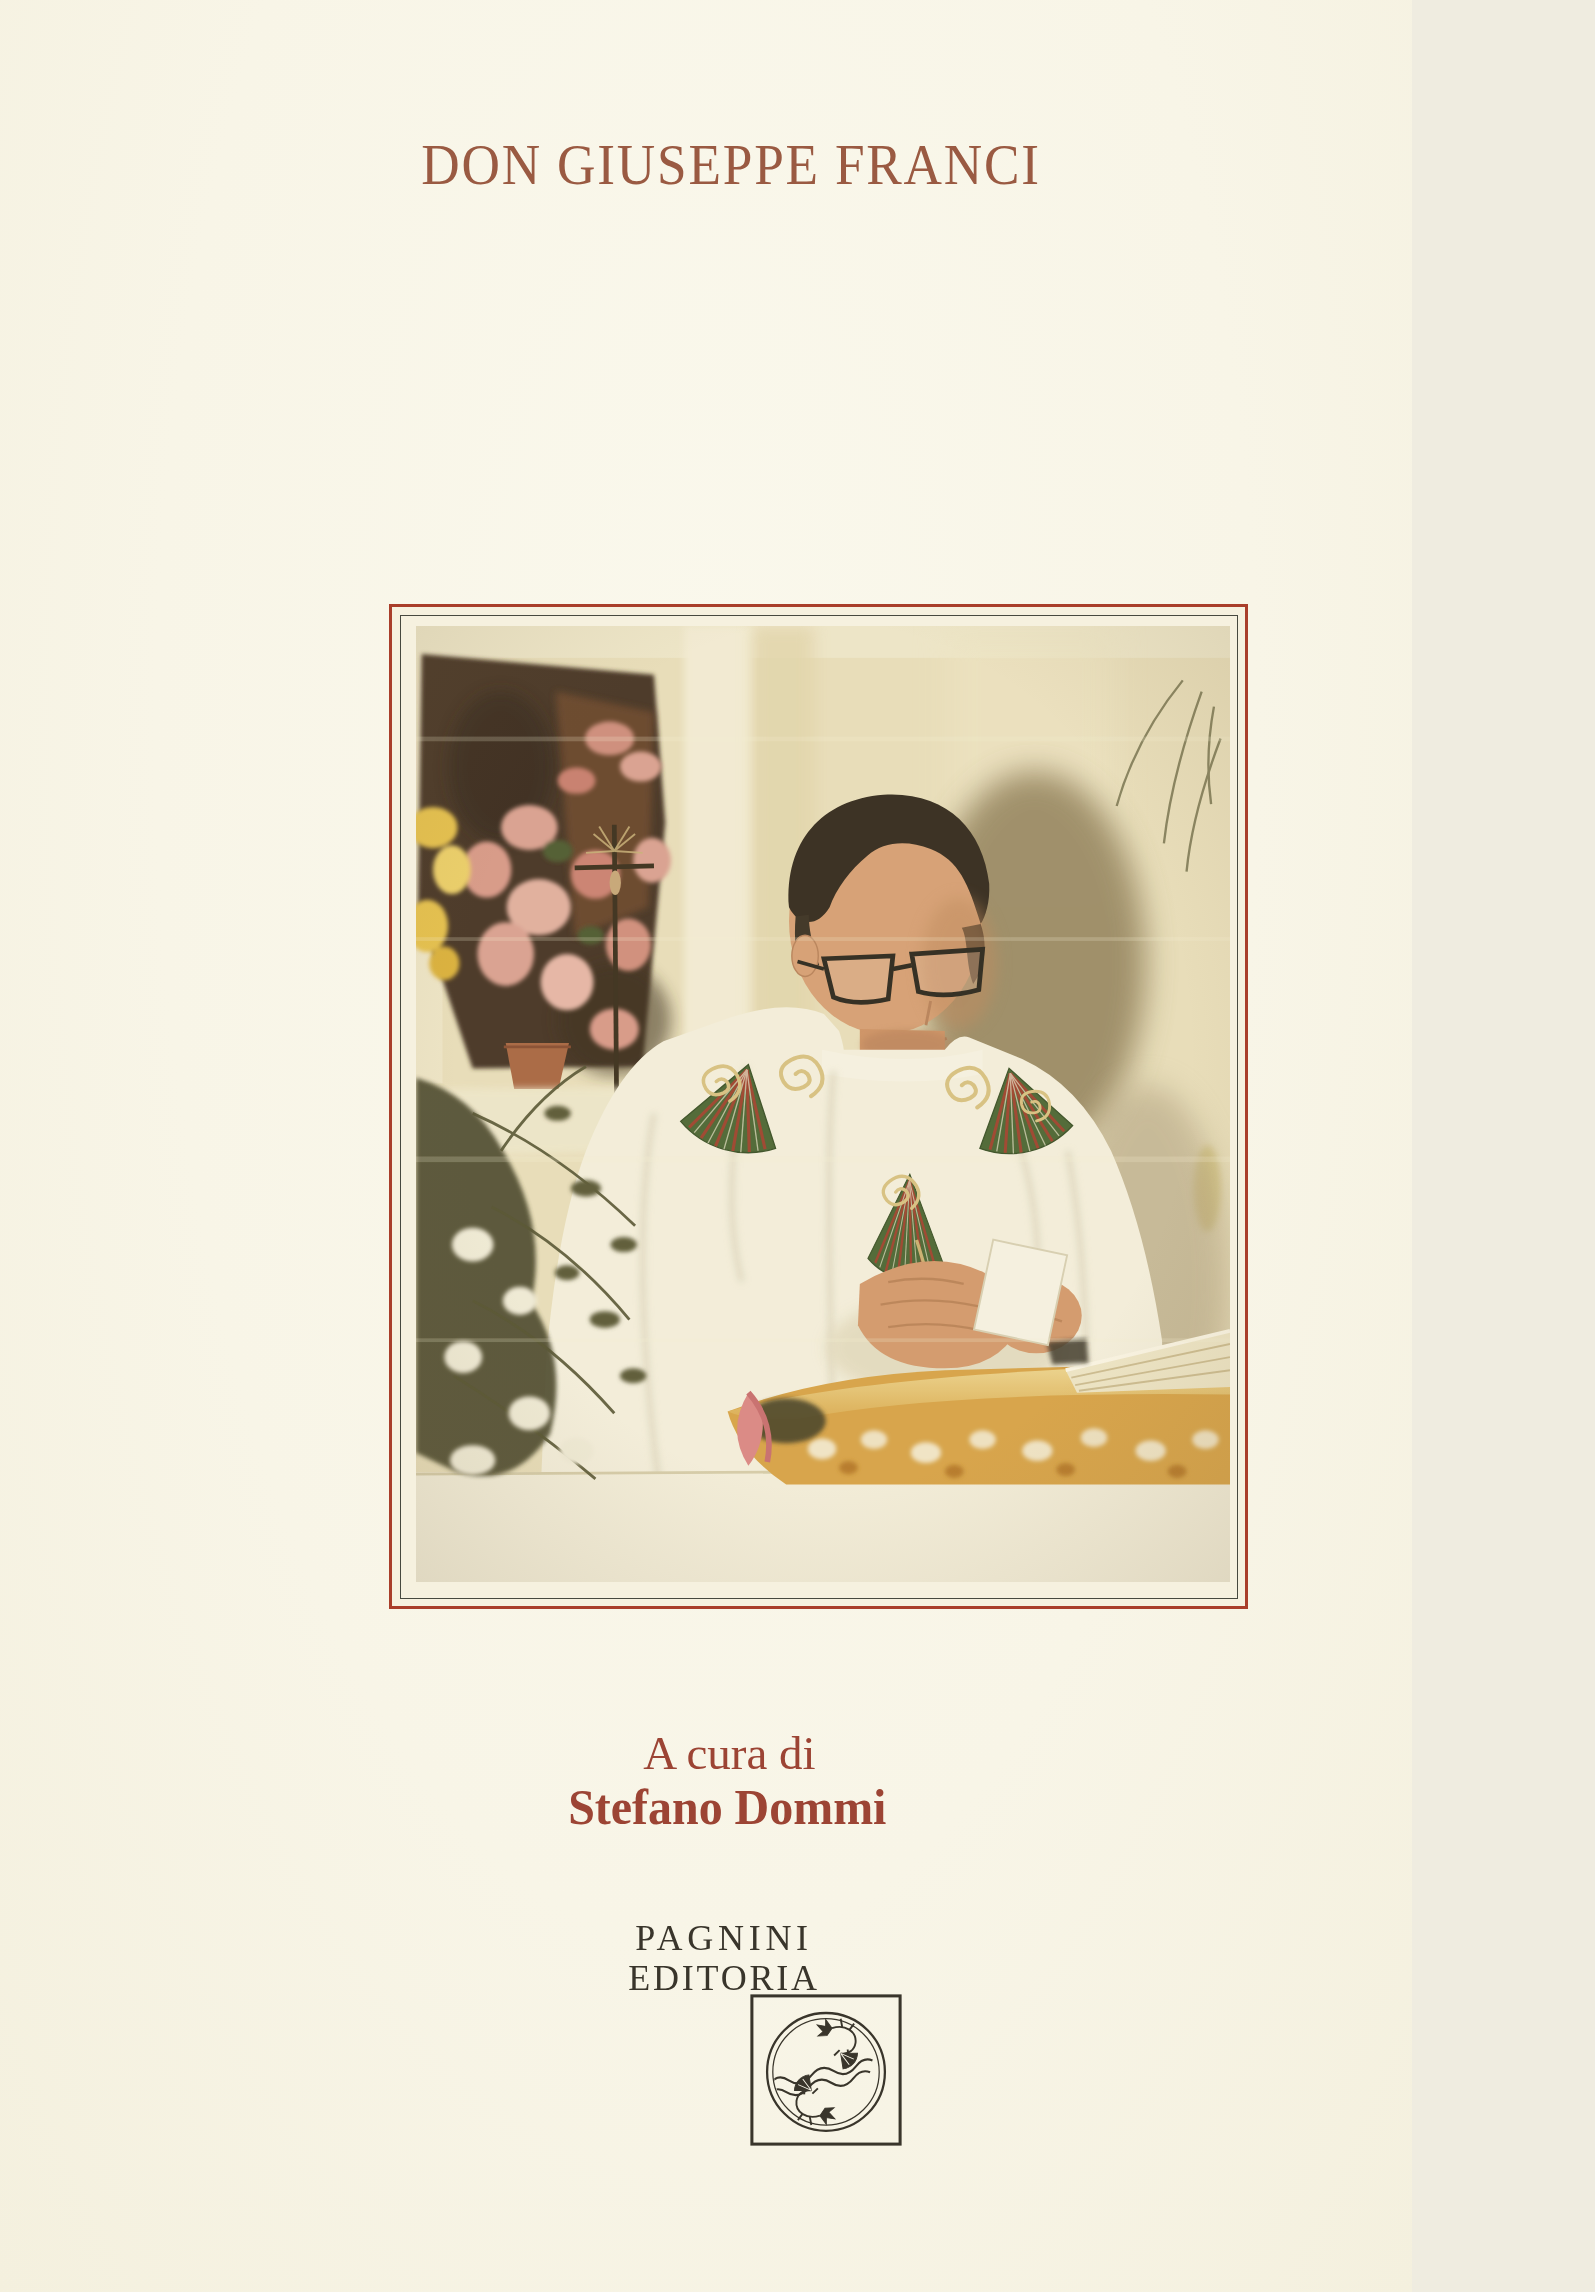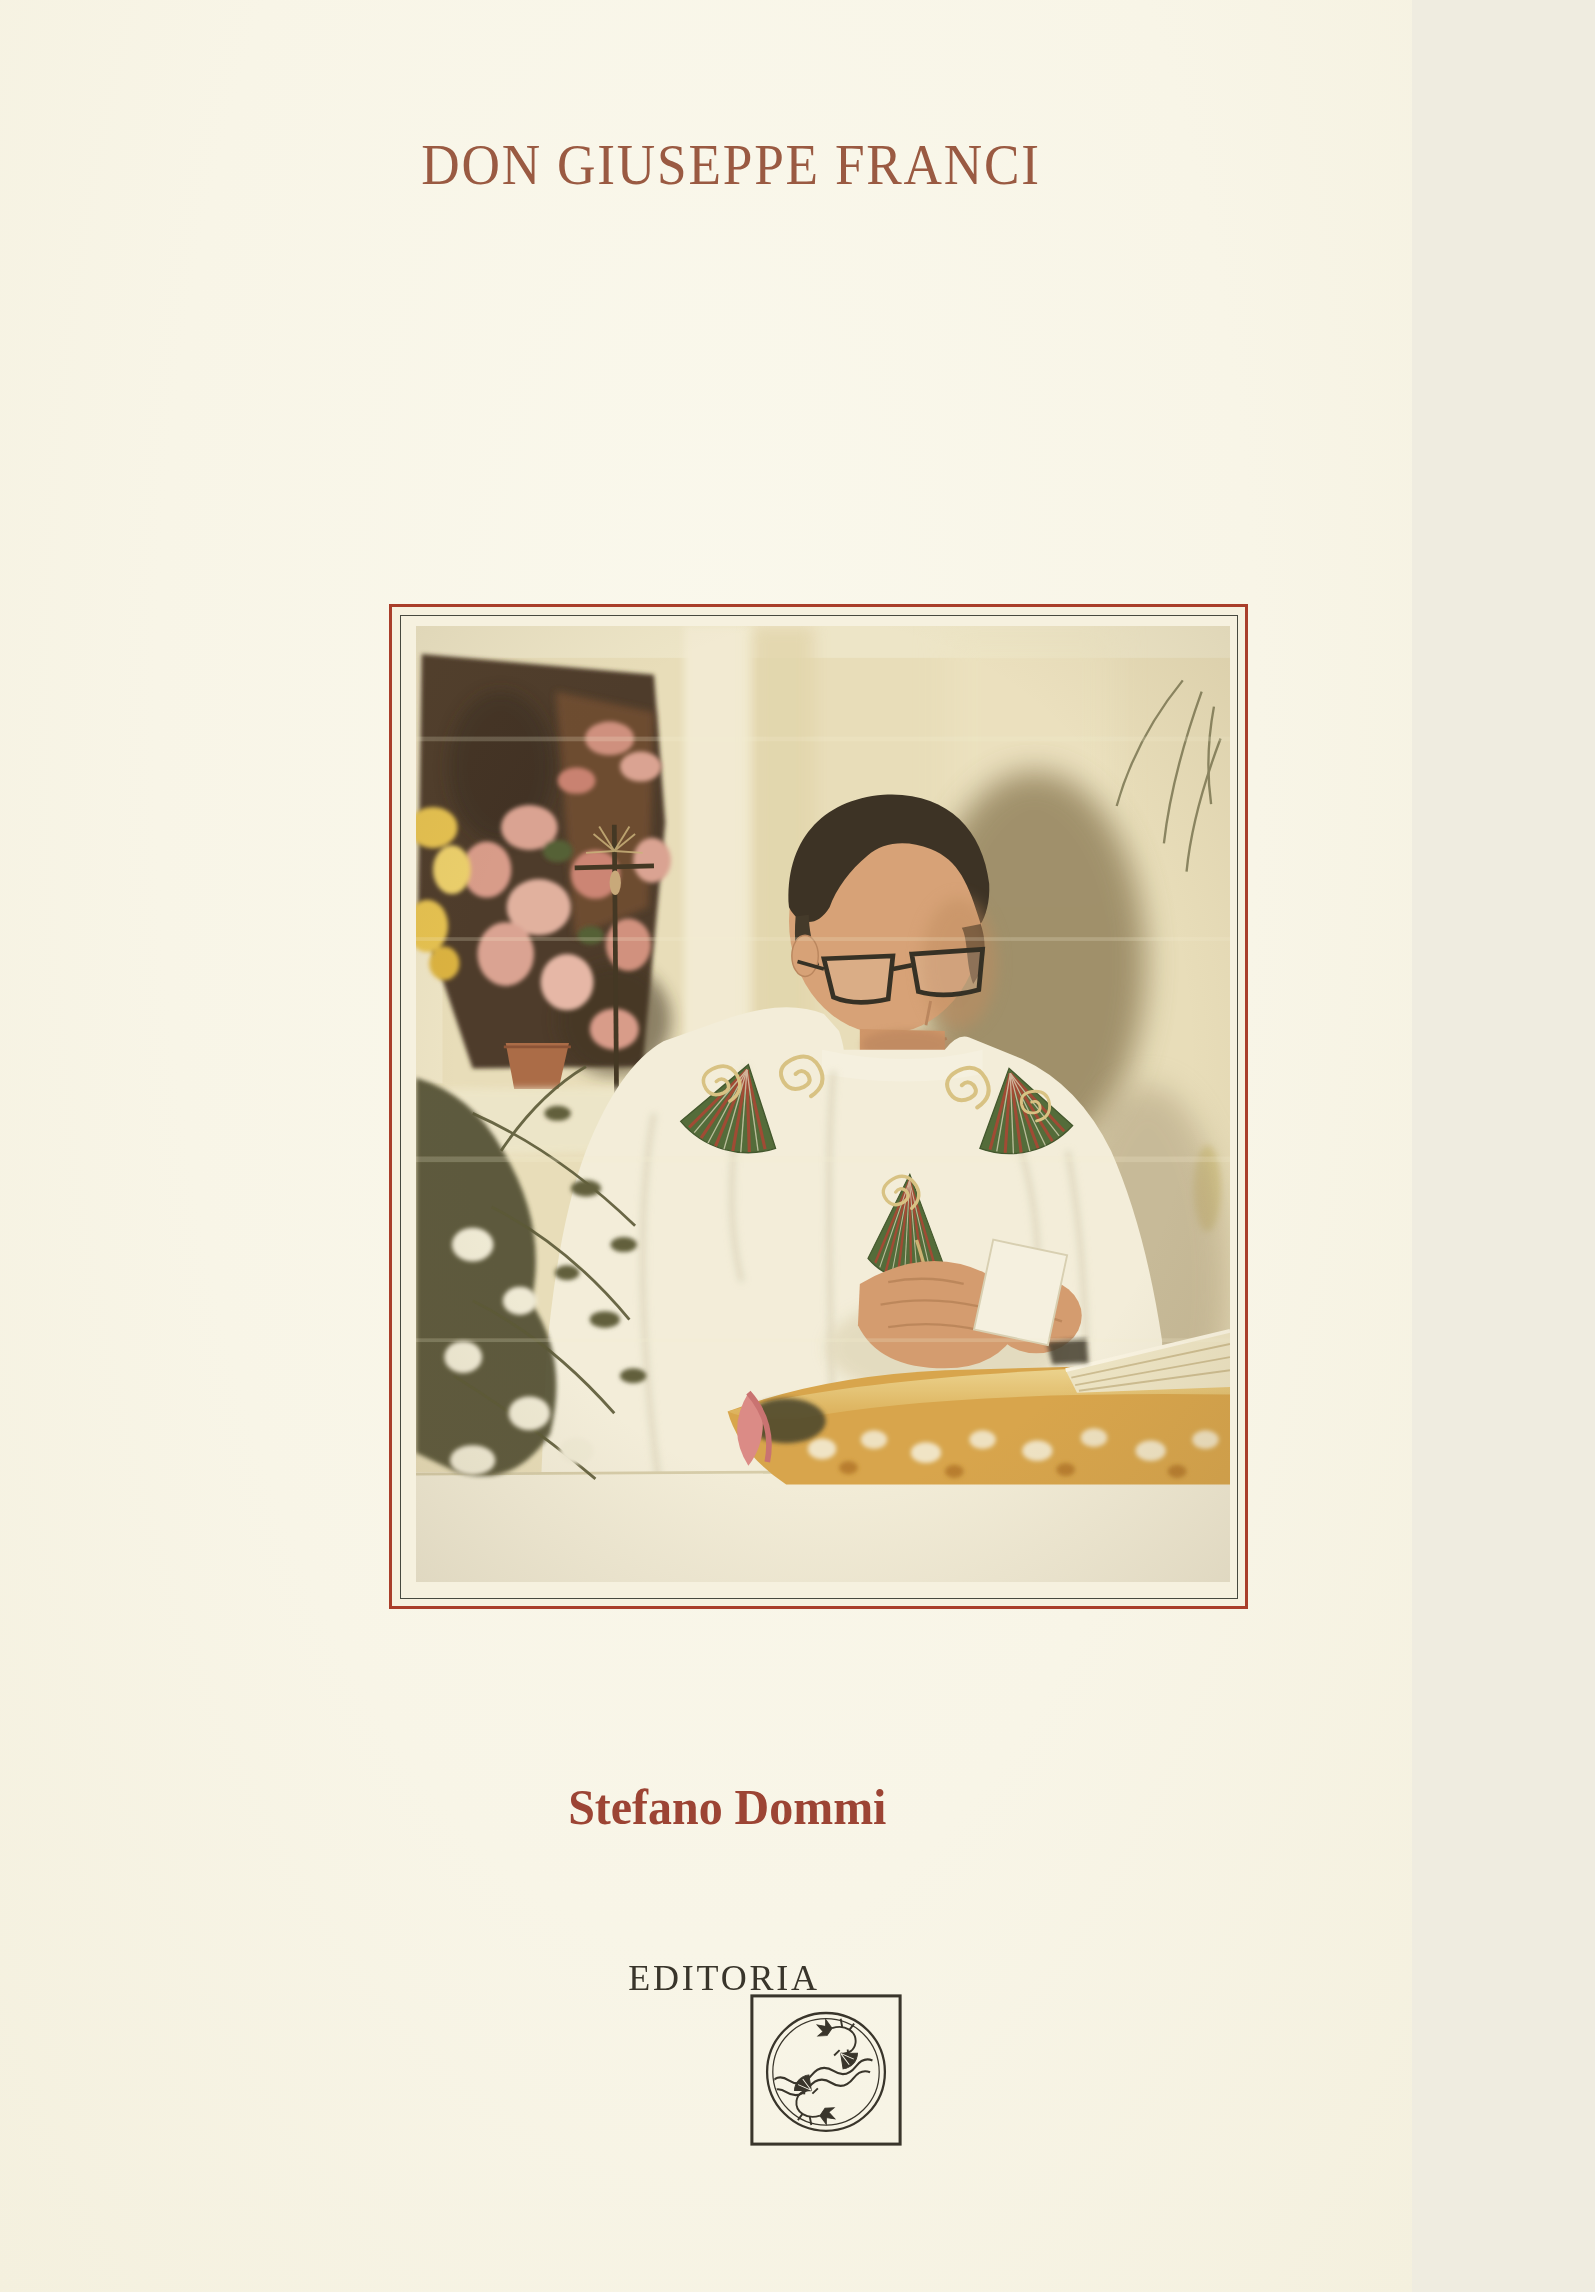--- a/index.html
+++ b/index.html
@@ -289,24 +289,30 @@
             <rect x="0" y="332" width="862" height="4"></rect>
           <rect x="0" y="566" width="862" height="6"></rect>
             <rect x="0" y="760" width="862" height="4"></rect>
         </g>
         <rect x="0" y="0" width="862" height="1020" fill="rgba(210,190,140,0.05)"></rect>
         <rect x="0" y="0" width="862" height="1020" fill="url(#vig)"></rect>
       </svg>
     </div>
   </div>
 
+  <div class="txt curator-prefix">
+    <span>A cura di</span>
+  </div>
   <div class="txt curator-name">
     <span class="sq">Stefano Dommi</span>
   </div>
 
+  <div class="txt publisher-name">
+    <span>PAGNINI</span>
+  </div>
   <div class="txt publisher-type">
     <span>EDITORIA</span>
   </div>
 
   <div class="publisher-emblem">
     <svg viewBox="0 0 160 160" aria-hidden="true">
       <rect x="2" y="2" width="156" height="156" fill="none" stroke="#39352b" stroke-width="3.2"></rect>
       <circle cx="80" cy="82" r="62" fill="none" stroke="#39352b" stroke-width="2.4"></circle>
       <circle cx="80" cy="82" r="56" fill="none" stroke="#39352b" stroke-width="1.3"></circle>
       <defs>

